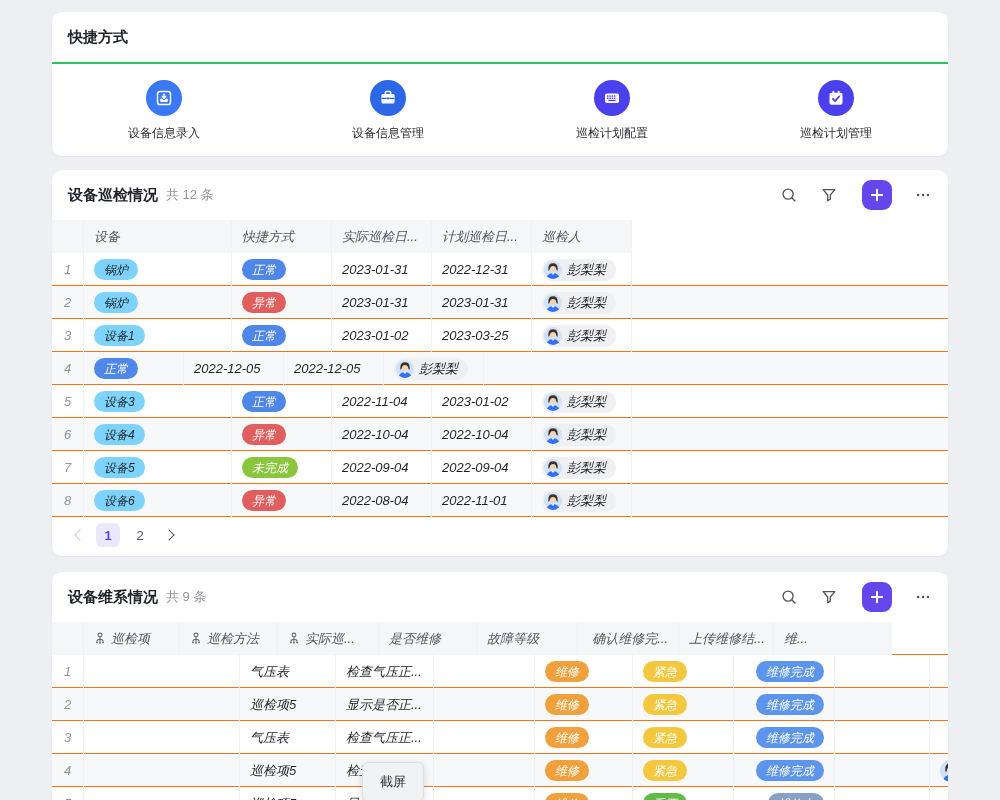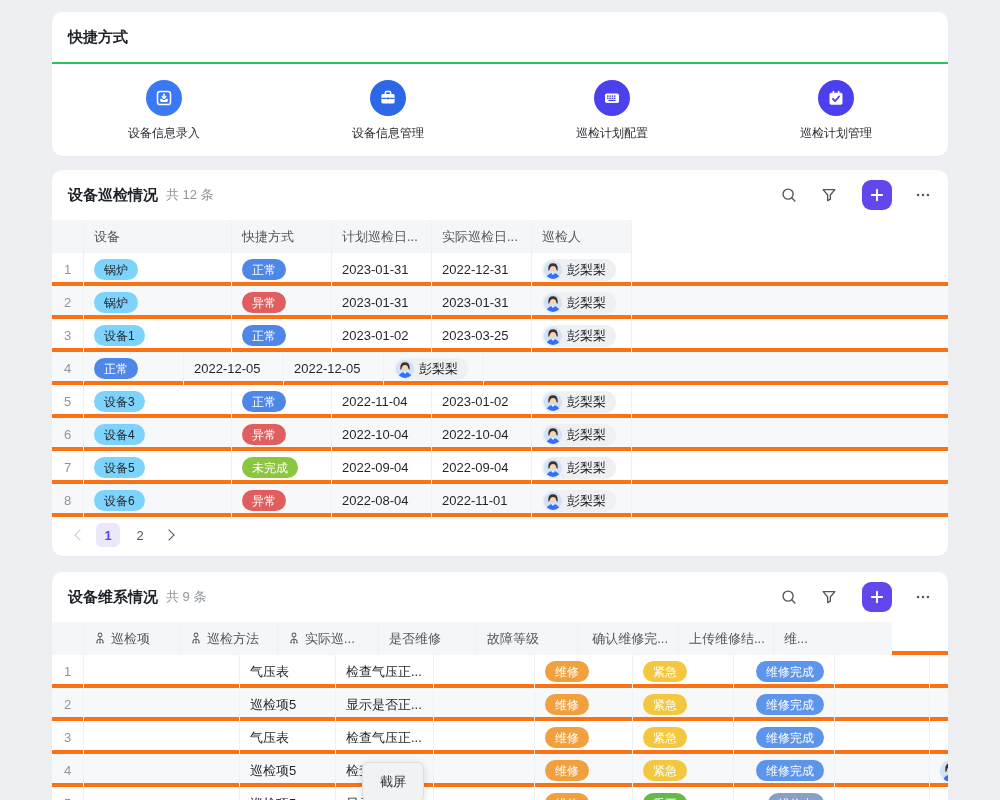--- a/index.html
+++ b/index.html
@@ -24,21 +24,21 @@
   .shortcut{flex:1;display:flex;flex-direction:column;align-items:center;justify-content:center;cursor:pointer;}
   .sc-icon{width:36px;height:36px;border-radius:50%;display:flex;align-items:center;justify-content:center;}
   .sc-label{margin-top:9px;font-size:12px;color:#1f2329;}
   
   #card-inspection{top:170px;height:386px;}
   #card-maintenance{top:572px;height:262px;}
   .toolbar{display:flex;align-items:center;gap:22px;margin-left:auto;}
   .tool-icon{width:18px;height:18px;display:flex;align-items:center;justify-content:center;cursor:pointer;}
   .add-btn{width:30px;height:30px;border-radius:9px;border:none;display:flex;align-items:center;justify-content:center;cursor:pointer;margin-left:2px;}
   .table{width:100%;}
-  .trow{display:flex;border-bottom:4px solid #f97316;height:33px;box-sizing:border-box;}
+  .trow{display:flex;border-bottom:1px solid #f97316;height:33px;box-sizing:border-box;font-style:italic;}
   .trow.even{background:#f7f8fa;}
   .thead .cell{background:#f5f6f7;color:#51565d;}
   .thead .cell.fill{background:#fff;}
   .cell{height:33px;display:flex;align-items:center;padding:0 10px;border-right:1px solid #f0f1f3;
         box-sizing:border-box;font-size:13px;overflow:hidden;white-space:nowrap;flex-shrink:0;}
   .cell.num{justify-content:center;color:#8f959e;padding:0;}
   .cell.fill{flex:1;border-right:none;}
   
   .t1 .c-num{width:32px;}.t1 .c-device{width:148px;}.t1 .c-w100{width:100px;}
   
@@ -164,22 +164,22 @@
             </g>
           </svg>
         </span>
       </div>
   </div>
   <div class="table t1">
     <div class="trow thead" id="t1-head">
         <div class="cell num c-num"></div>
         <div class="cell c-device">设备</div>
         <div class="cell c-w100">快捷方式</div>
+        <div class="cell c-w100">实际巡检日...</div>
         <div class="cell c-w100">计划巡检日...</div>
-        <div class="cell c-w100">实际巡检日...</div>
         <div class="cell c-w100">巡检人</div>
         <div class="cell fill"></div>
       </div>
     <div id="t1-body">
         <div class="trow">
           <div class="cell num c-num">1</div>
           <div class="cell c-device">
             <span class="pill pill-gray">锅炉</span>
           </div>
           <div class="cell c-w100">

